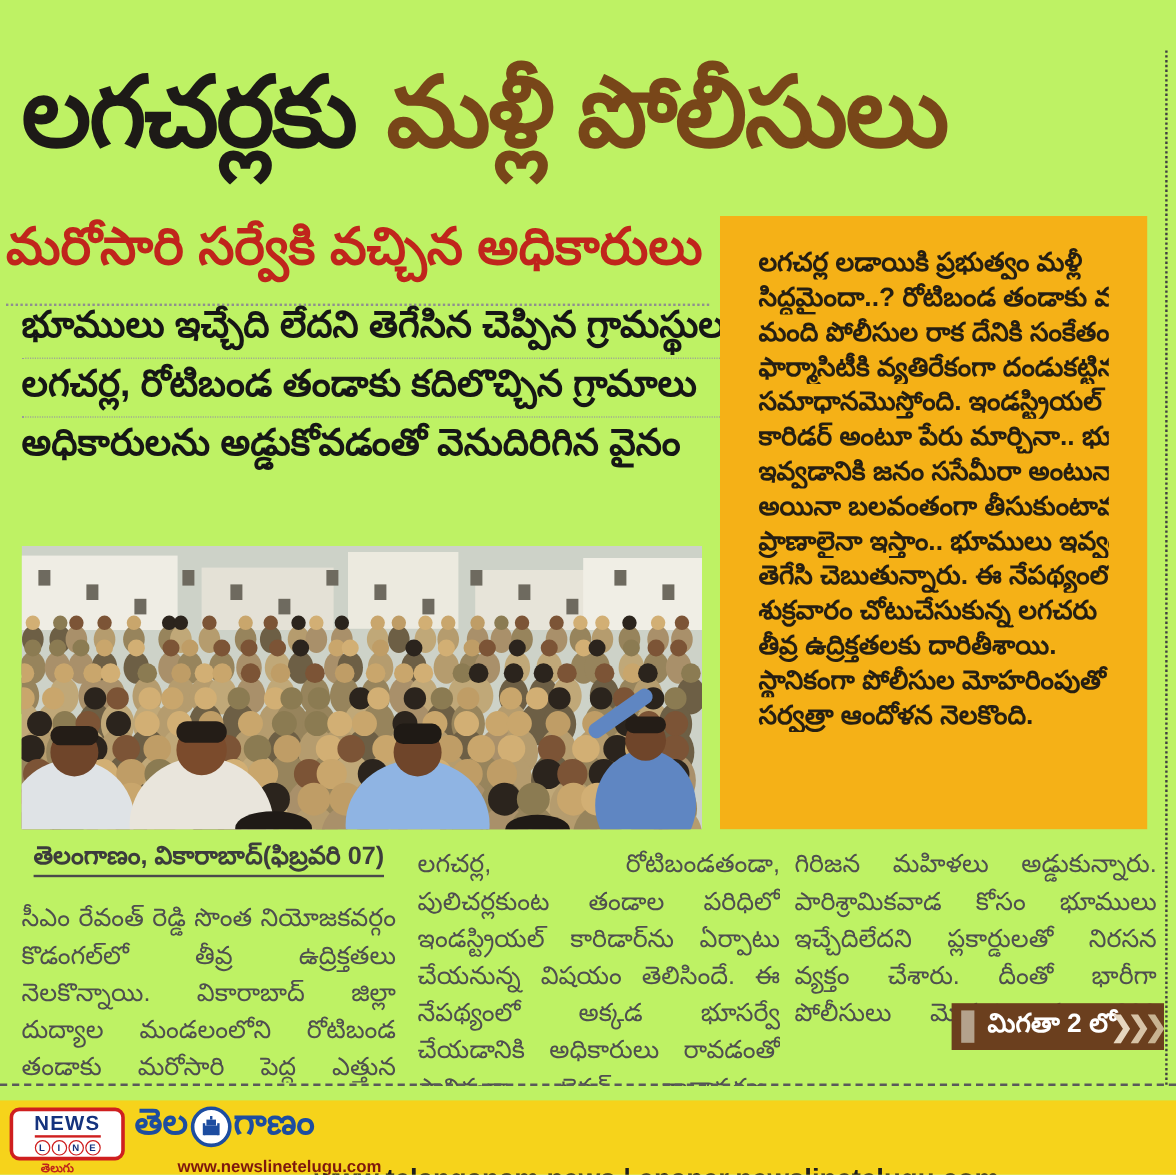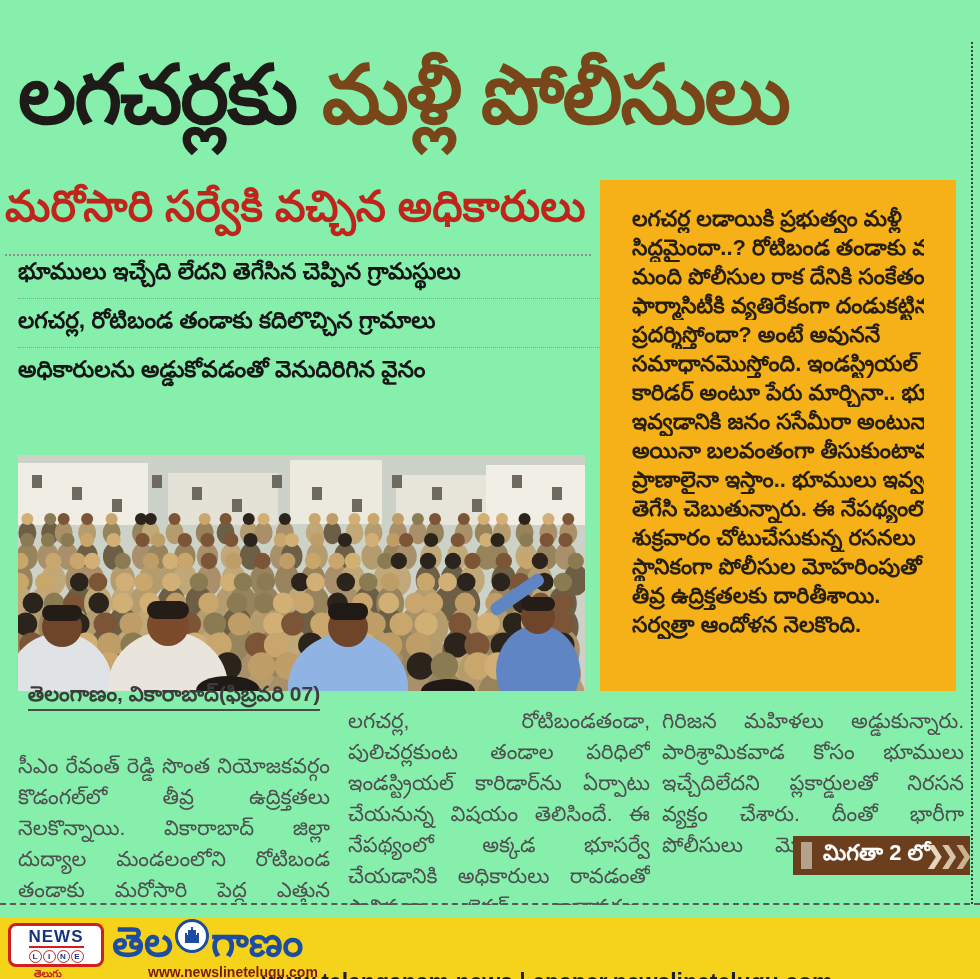--- a/index.html
+++ b/index.html
@@ -1,54 +1,54 @@
 <!DOCTYPE html>
 <html><head>
 <meta charset="utf-8">
 <style>
   html,body{margin:0;padding:0;}
   body{width:980px;height:979px;overflow:hidden;background:#fff;
        font-family:"Liberation Sans", sans-serif;}
-  .page{position:relative;width:980px;height:979px;background:#86efac;}
+  .page{position:relative;width:980px;height:979px;background:#bef264;}
 
   
   .headline{position:absolute;left:18px;top:26px;width:945px;height:138px;
             font-weight:bold;font-size:82px;white-space:nowrap;overflow:hidden;
             letter-spacing:-2px;line-height:138px;}
   .h-dark{color:#1d1a17;}
   .h-brown{color:#784619;margin-left:26px;}
 
   
   .subheadline{position:absolute;left:5px;top:182px;width:586px;
                font-size:43px;font-weight:bold;color:#c0251c;
                padding-bottom:12px;border-bottom:2px dotted #8f8f8f;
                white-space:nowrap;overflow:hidden;}
 
   
   .summary{position:absolute;left:18px;top:250px;width:586px;}
   .summary-line{height:48px;display:flex;align-items:center;
-                font-size:23px;font-weight:600;color:#161616;
+                font-size:31px;font-weight:600;color:#161616;
                 border-bottom:1.5px dotted #9a9a9a;white-space:nowrap;overflow:hidden;}
   .summary-line:last-child{border-bottom:none;}
 
   
   .photo{position:absolute;left:18px;top:455px;width:567px;height:236px;display:block;}
 
   
   .highlight{position:absolute;left:600px;top:180px;width:356px;height:511px;
              background:#f5b117;box-sizing:border-box;padding:24px 32px;}
   .hl-line{font-size:22px;line-height:29px;font-weight:600;color:#261f12;
            white-space:nowrap;overflow:hidden;}
 
   
   .vline{position:absolute;left:971px;top:42px;height:862px;width:0;
          border-left:2.5px dotted #3f3f3f;}
 
   
-  .dateline{position:absolute;left:18px;top:682px;width:312px;text-align:center;}
+  .dateline{position:absolute;left:18px;top:702px;width:312px;text-align:center;}
   .dateline span{font-size:21px;font-weight:bold;color:#3c3c3c;
                  border-bottom:2px solid #4a4a4a;padding-bottom:4px;}
 
   
   .col{position:absolute;font-size:21px;line-height:31px;color:#4f4f4f;
        text-align:justify;overflow:hidden;}
   .col1{left:18px;top:750px;width:312px;height:152px;}
   .col2{left:348px;top:705px;width:302px;height:200px;}
   .col3{left:662px;top:705px;width:302px;height:152px;}
 
@@ -70,22 +70,22 @@
           border:3px solid #cf1f1f;border-radius:8px;box-sizing:border-box;
           display:flex;flex-direction:column;align-items:center;justify-content:center;}
   .nl-news{color:#15337e;font-weight:800;font-size:17px;letter-spacing:1px;
            line-height:1;border-bottom:2px solid #cf1f1f;padding-bottom:1px;}
   .nl-line{display:flex;gap:1px;margin-top:2px;}
   .nl-line b{width:13px;height:13px;border:1.5px solid #cf1f1f;border-radius:50%;
              color:#15337e;font-size:8px;font-weight:800;display:flex;
              align-items:center;justify-content:center;box-sizing:border-box;}
   .nl-telugu{position:absolute;left:34px;top:51px;font-size:10px;color:#c0251c;font-weight:bold;}
 
-  .brand{position:absolute;left:112px;top:2px;display:flex;align-items:flex-start;
-         color:#1d4da0;font-weight:800;font-size:41px;white-space:nowrap;}
+  .brand{position:absolute;left:112px;top:2px;display:flex;align-items:center;
+         color:#1d4da0;font-weight:800;font-size:30px;white-space:nowrap;}
   .emblem{width:34px;height:34px;border:3px solid #1d4da0;border-radius:50%;
           background:#fff;margin:0 2px;flex:none;display:flex;align-items:center;
           justify-content:center;box-sizing:border-box;}
   .brand-url{position:absolute;left:148px;top:47px;font-size:14px;color:#7e180d;font-weight:600;}
 
   .foot-text{position:absolute;left:262px;top:7px;color:#1f1f1f;margin-top:45px;}
   .foot-text .l1{font-size:23px;font-weight:600;line-height:27px;}
   .foot-text .l2{font-size:23px;font-weight:600;line-height:27px;}
 </style>
 </head>
@@ -501,30 +501,29 @@
       <rect x="503" y="142" width="34" height="14" rx="7" fill="#241d17"></rect>
       <ellipse cx="210" cy="235" rx="32" ry="14" fill="#1f1a16"></ellipse>
       <ellipse cx="430" cy="236" rx="27" ry="12" fill="#1f1a16"></ellipse>
     </svg>
 
   <div class="highlight">
       <div class="hl-line">లగచర్ల లడాయికి ప్రభుత్వం మళ్లీ</div>
       <div class="hl-line">సిద్ధమైందా..? రోటిబండ తండాకు వందల</div>
       <div class="hl-line">మంది పోలీసుల రాక దేనికి సంకేతం?</div>
       <div class="hl-line">ఫార్మాసిటీకి వ్యతిరేకంగా దండుకట్టిన</div>
-      <div class="hl-line">ప్రదర్శిస్తోందా? అంటే అవుననే</div>
       <div class="hl-line">సమాధానమొస్తోంది. ఇండస్ట్రియల్</div>
       <div class="hl-line">కారిడర్ అంటూ పేరు మార్చినా.. భూములు</div>
       <div class="hl-line">ఇవ్వడానికి జనం ససేమీరా అంటున్నారు.</div>
       <div class="hl-line">అయినా బలవంతంగా తీసుకుంటామంటే</div>
       <div class="hl-line">ప్రాణాలైనా ఇస్తాం.. భూములు ఇవ్వం అని</div>
       <div class="hl-line">తెగేసి చెబుతున్నారు. ఈ నేపథ్యంలో</div>
-      <div class="hl-line">శుక్రవారం చోటుచేసుకున్న రసనలు</div>
+      <div class="hl-line">శుక్రవారం చోటుచేసుకున్న లగచరు</div>
+      <div class="hl-line">తీవ్ర ఉద్రిక్తతలకు దారితీశాయి.</div>
       <div class="hl-line">స్థానికంగా పోలీసుల మోహరింపుతో</div>
-      <div class="hl-line">తీవ్ర ఉద్రిక్తతలకు దారితీశాయి.</div>
       <div class="hl-line">సర్వత్రా ఆందోళన నెలకొంది.</div>
     </div>
 
   <div class="vline"></div>
 
   <div class="dateline">
     <span>తెలంగాణం, వికారాబాద్(ఫిబ్రవరి 07)</span>
   </div>
 
   <div class="col col1">సీఎం రేవంత్ రెడ్డి సొంత నియోజకవర్గం కొడంగల్‌లో తీవ్ర ఉద్రిక్తతలు నెలకొన్నాయి. వికారాబాద్ జిల్లా దుద్యాల మండలంలోని రోటిబండ తండాకు మరోసారి పెద్ద ఎత్తున పోలీసులు రావడం సంచలనంగా మారింది. మండలంలోని హకీంపేట, పోలేపల్లి,</div>

